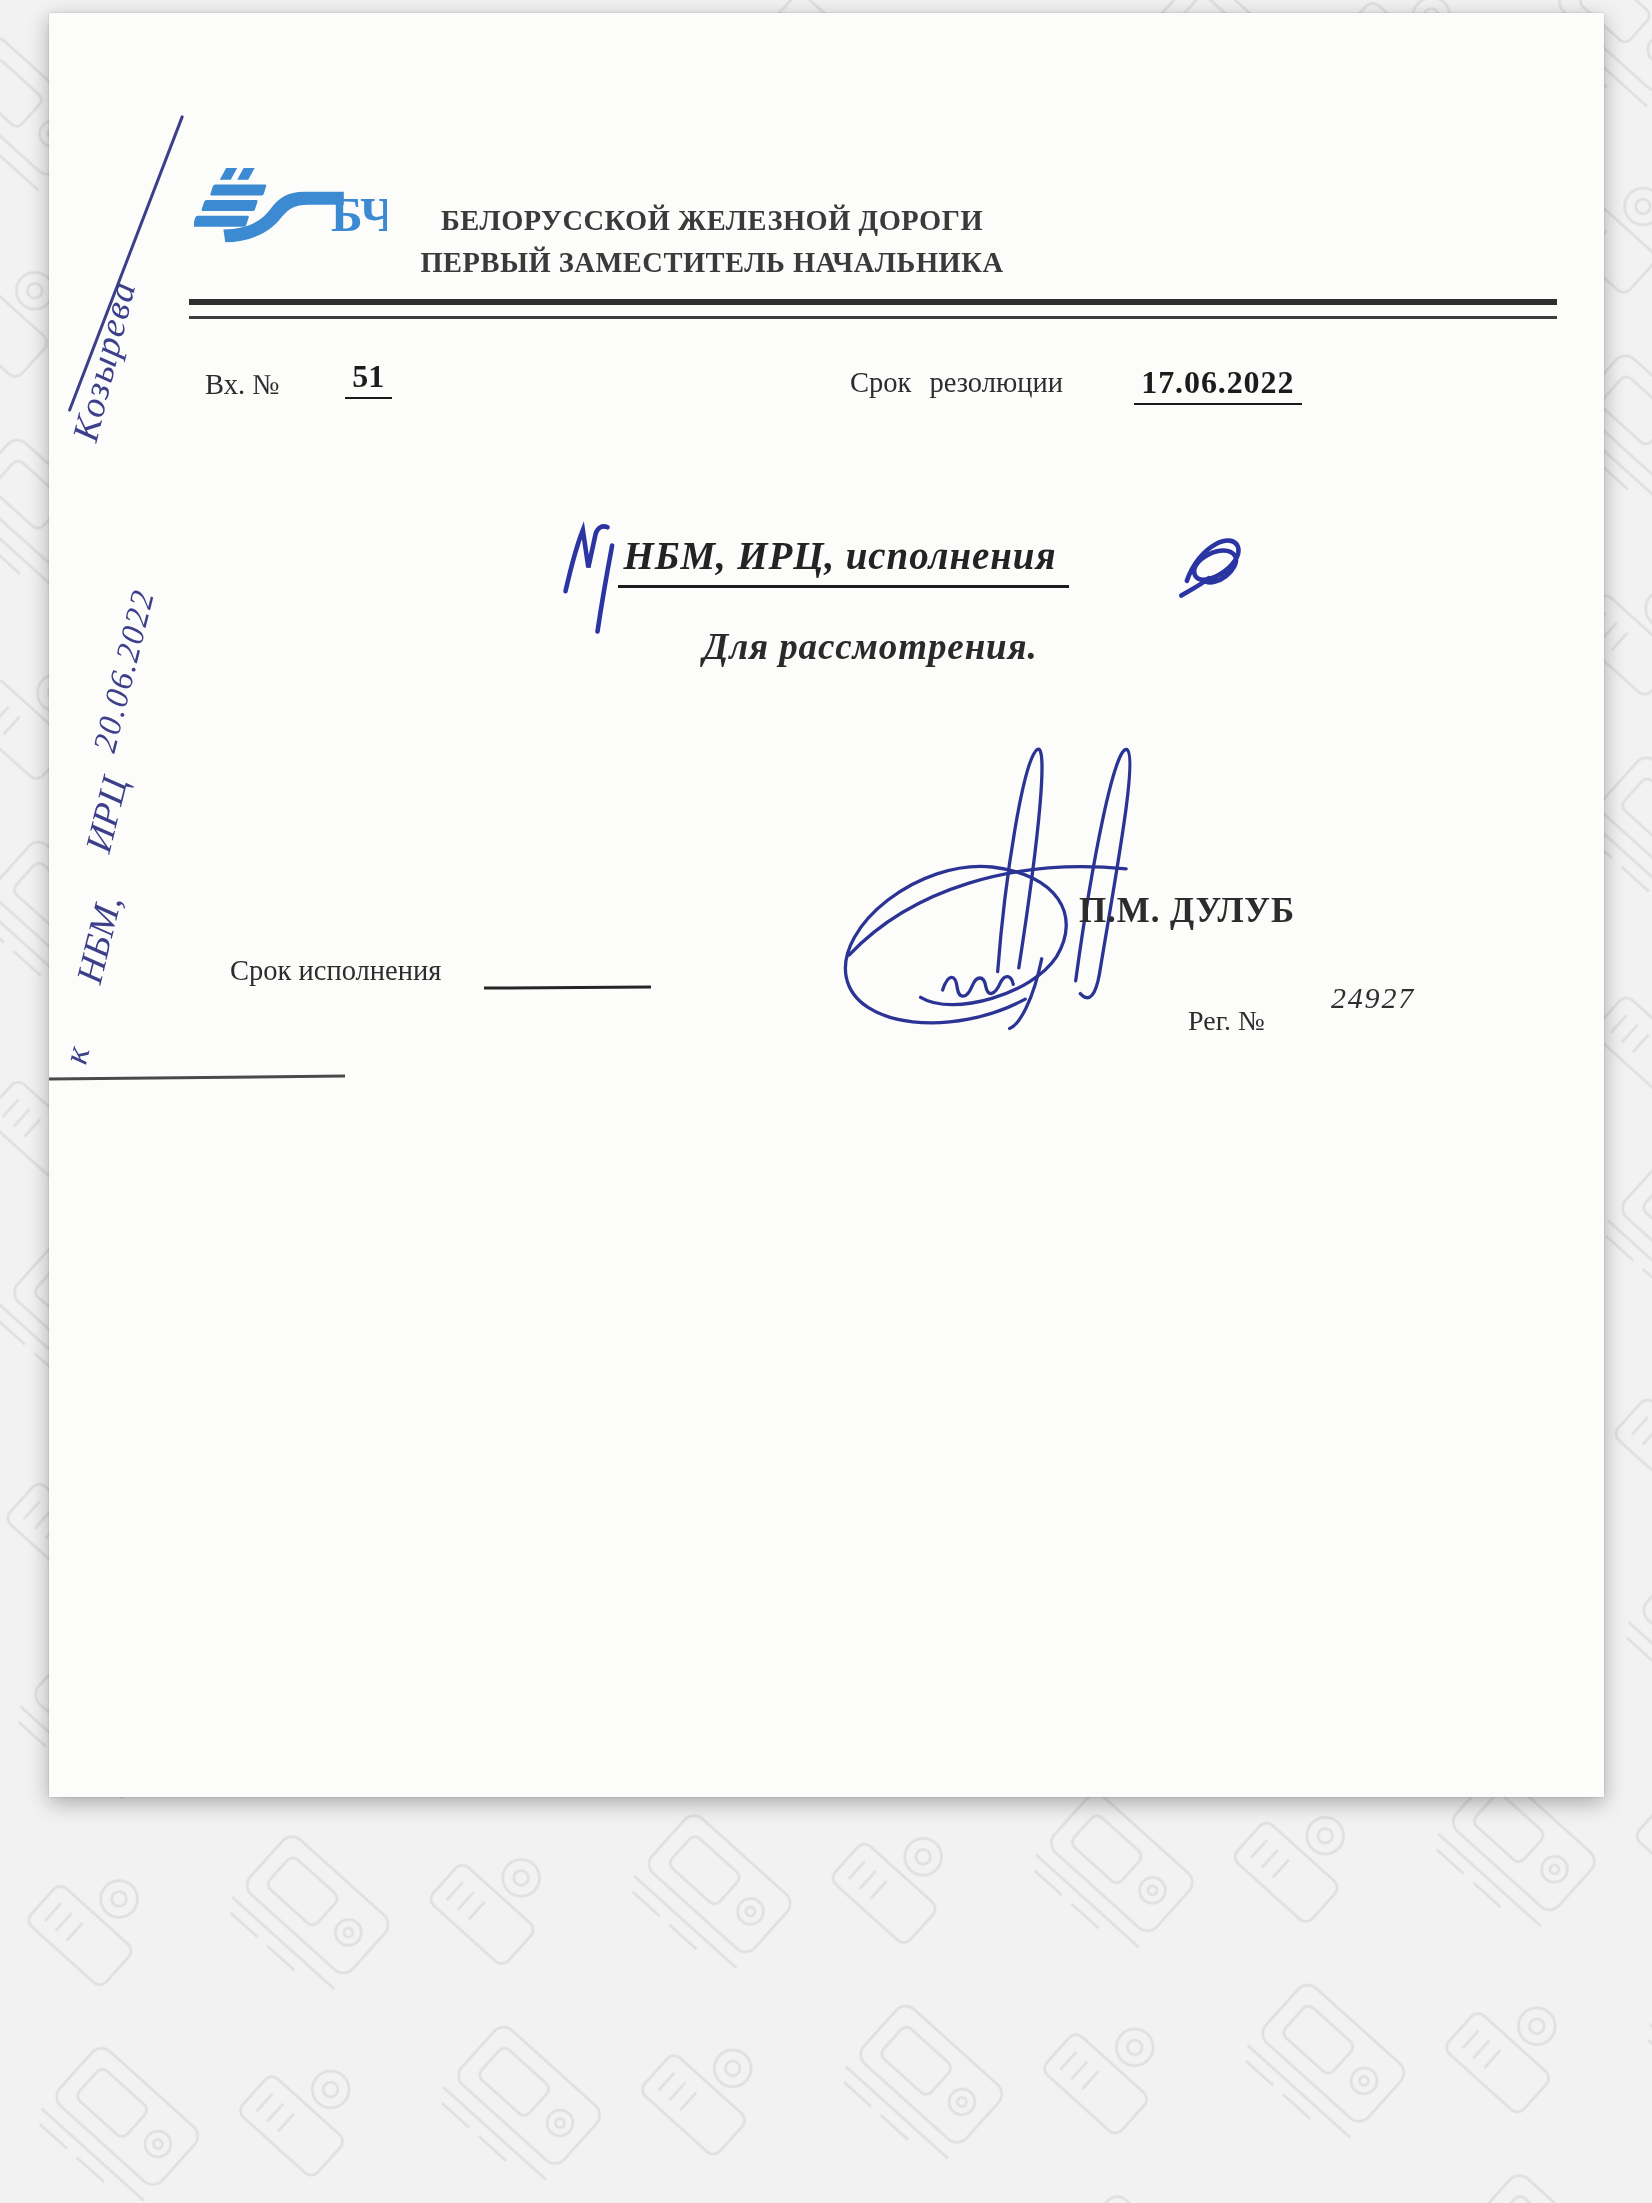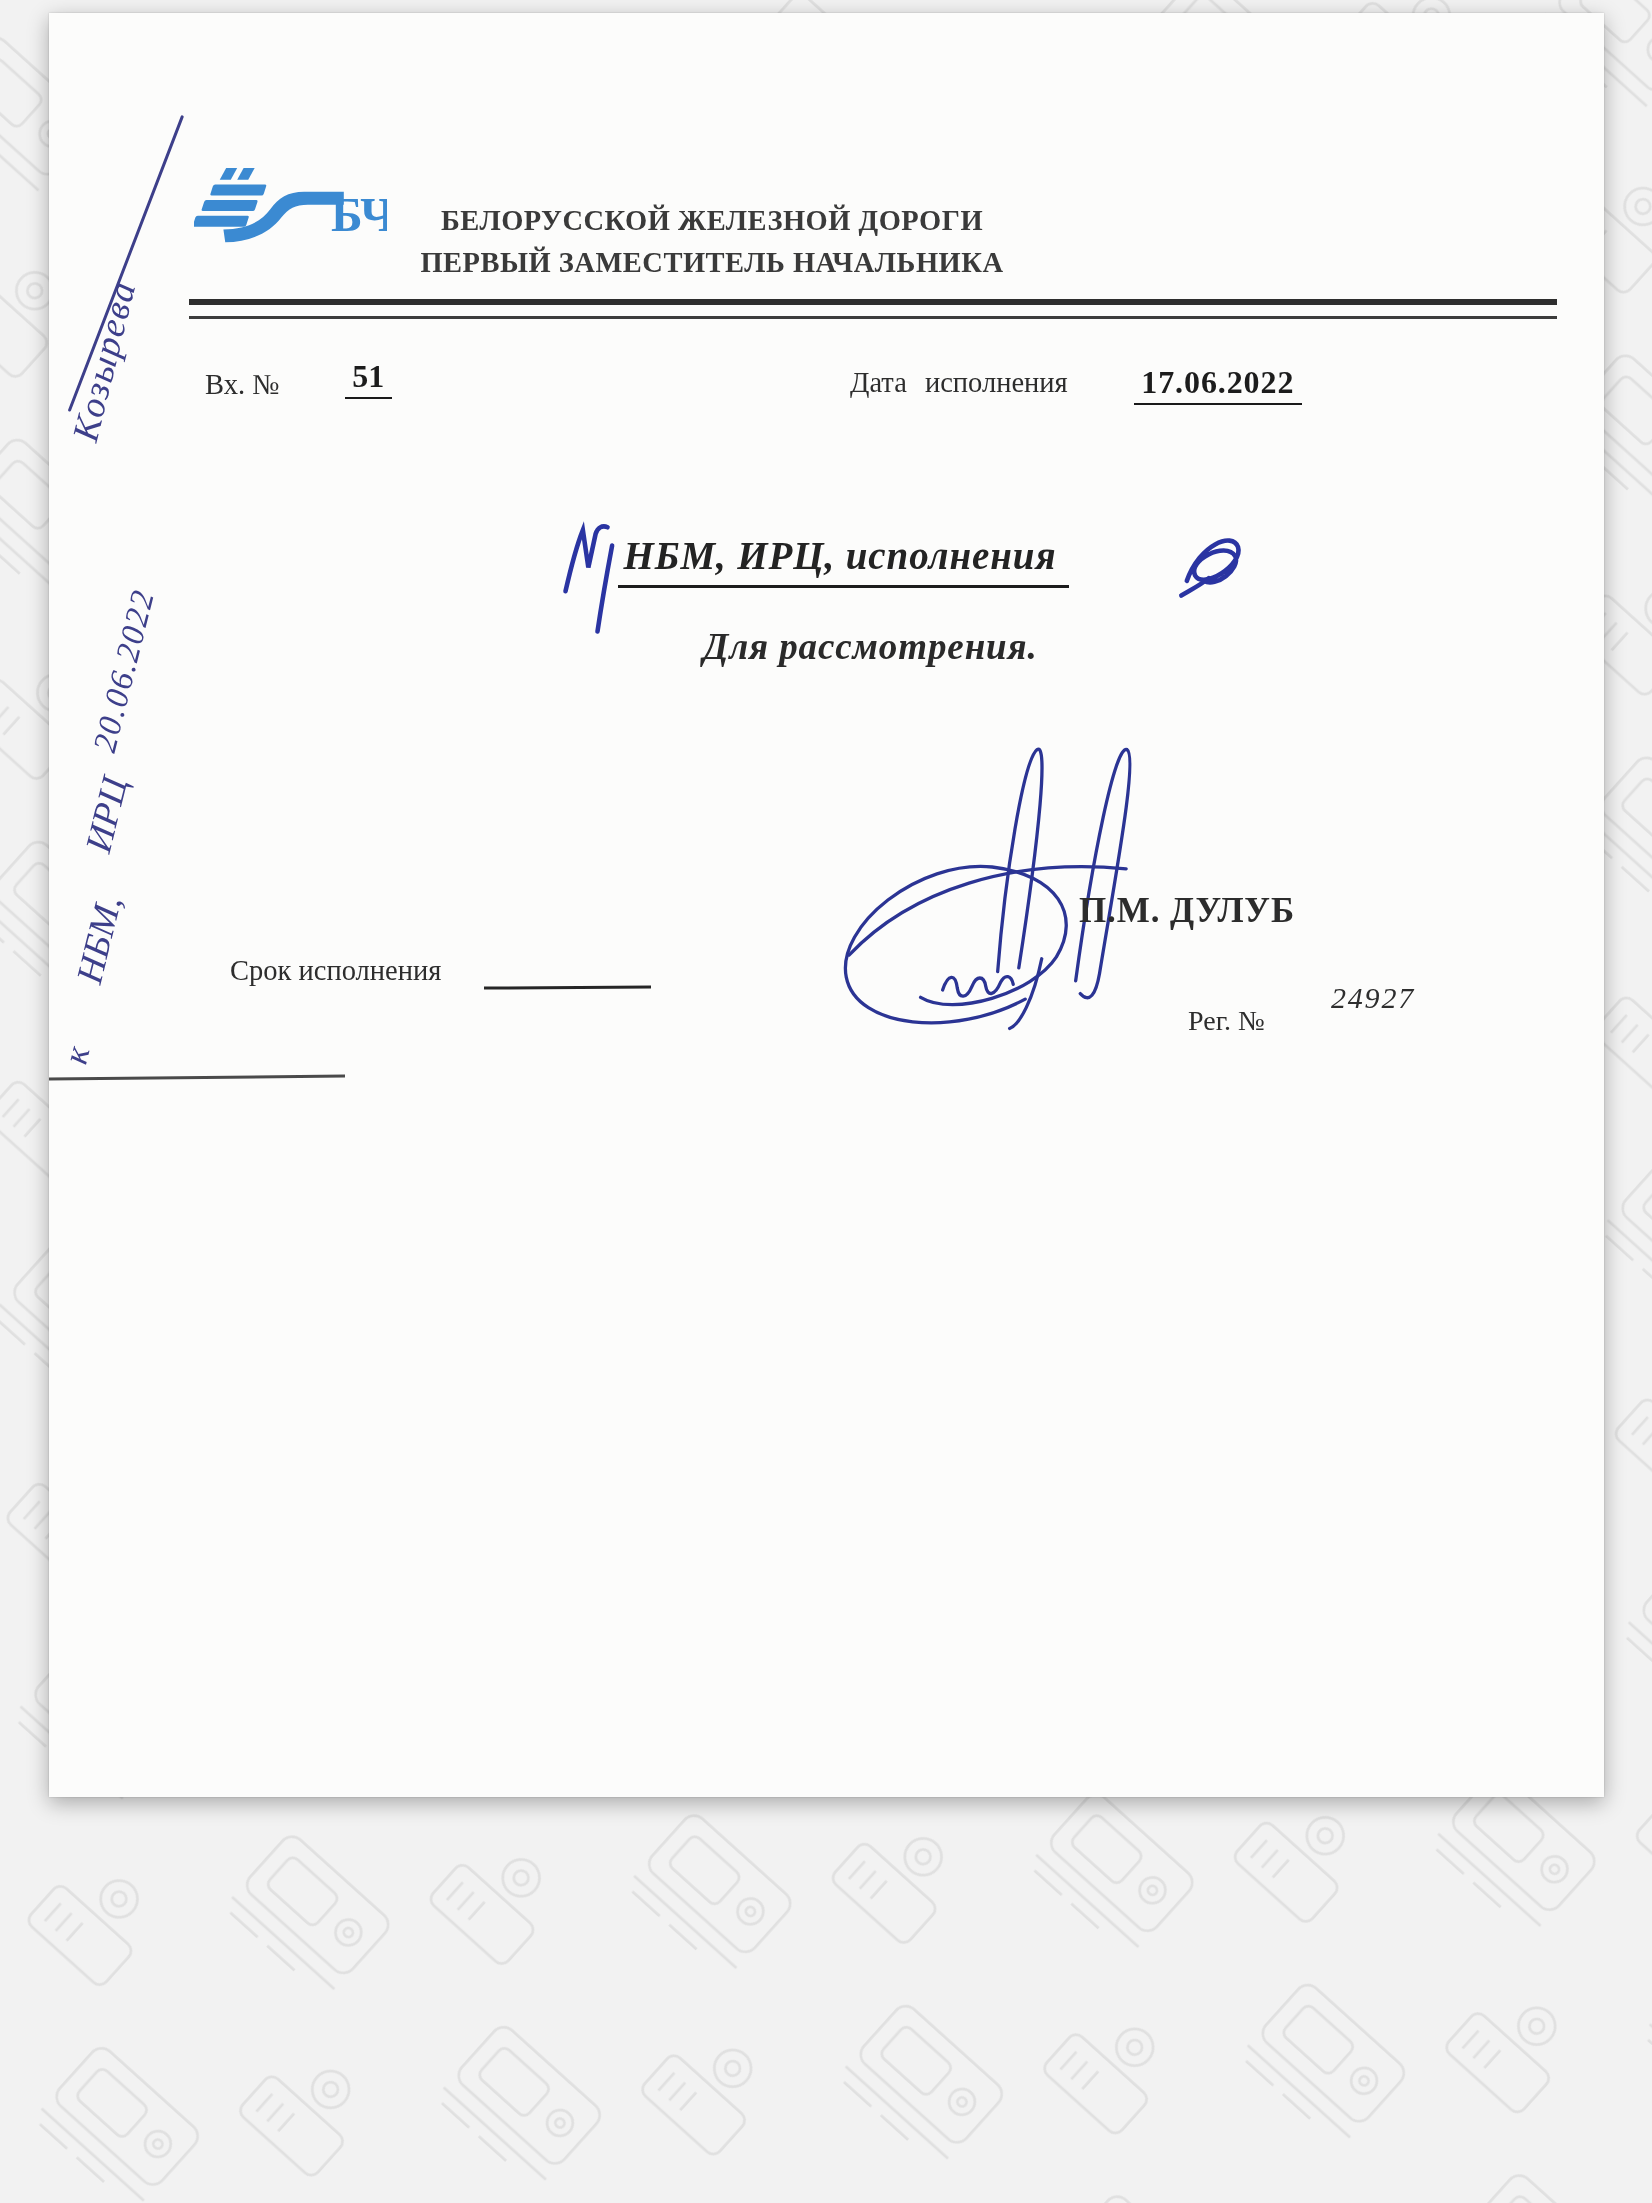--- a/index.html
+++ b/index.html
@@ -104,21 +104,21 @@
     <div>БЕЛОРУССКОЙ ЖЕЛЕЗНОЙ ДОРОГИ</div>
     <div>ПЕРВЫЙ ЗАМЕСТИТЕЛЬ НАЧАЛЬНИКА</div>
   </div>
 
   <div class="abs rule-thick"></div>
   <div class="abs rule-thin"></div>
 
   <span class="abs label vh-label">Вх. №</span>
   <span class="abs value-underlined vh-value">51</span>
 
-  <span class="abs label date-label">Дата исполнения</span>
+  <span class="abs label date-label">Срок резолюции</span>
   <span class="abs value-underlined date-value">17.06.2022</span>
 
   <svg class="abs" style="left:511px;top:505px;" width="64" height="121" viewBox="0 0 70 132">
     <g fill="none" stroke="#2a34a2" stroke-width="5" stroke-linecap="round">
       <path d="M6,80 C11,58 19,28 25,13 L31,54 L39,17 C41,11 46,7 52,10"></path>
       <path d="M57,30 C51,62 45,97 41,124"></path>
     </g>
   </svg>
 
   <span class="abs resolution-line">НБМ, ИРЦ, исполнения</span>

